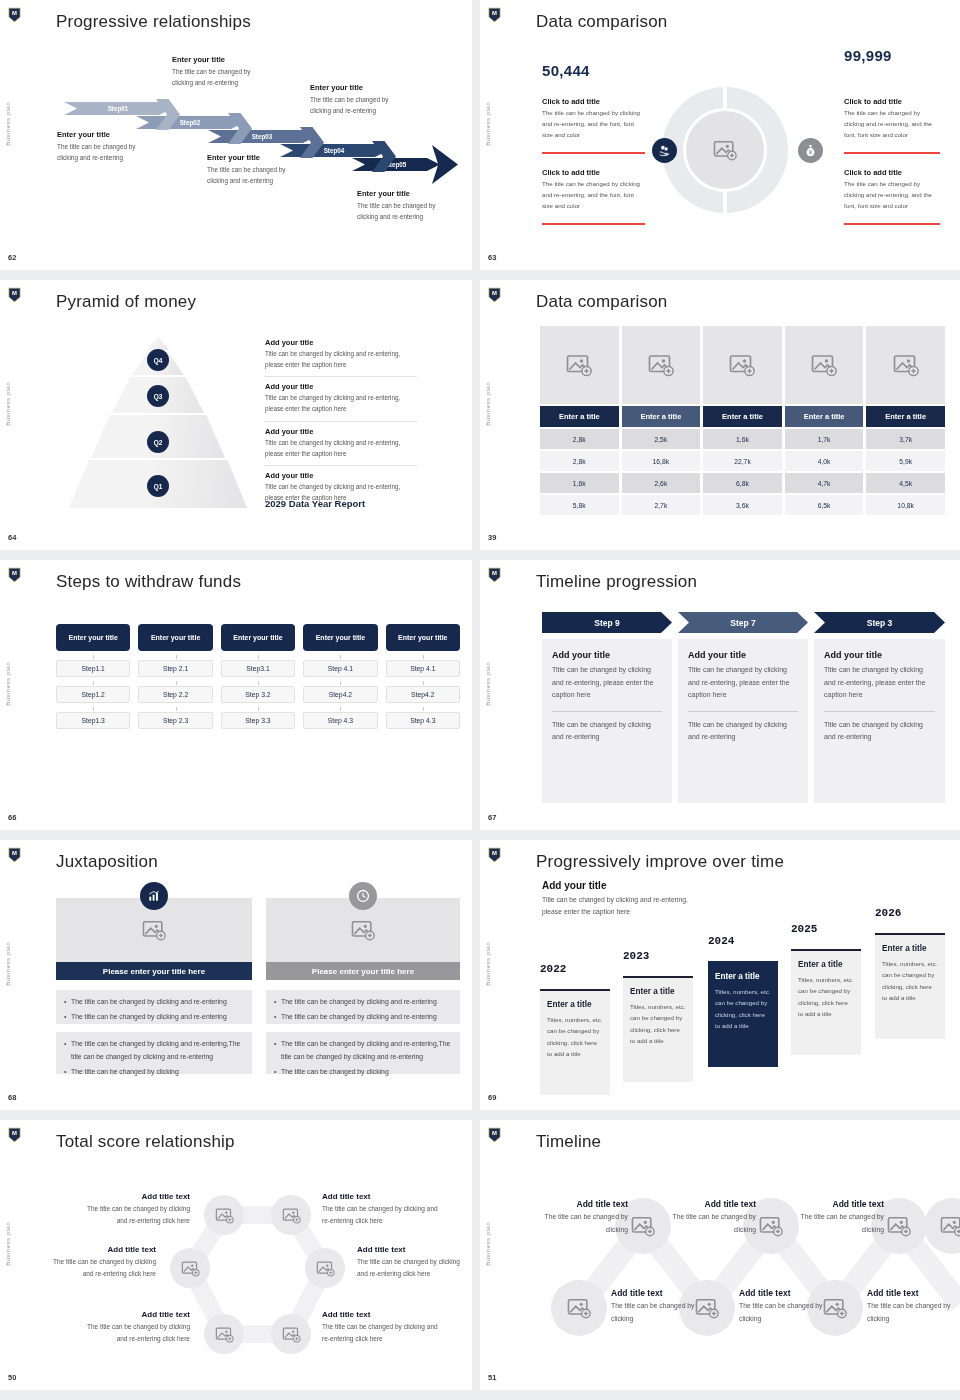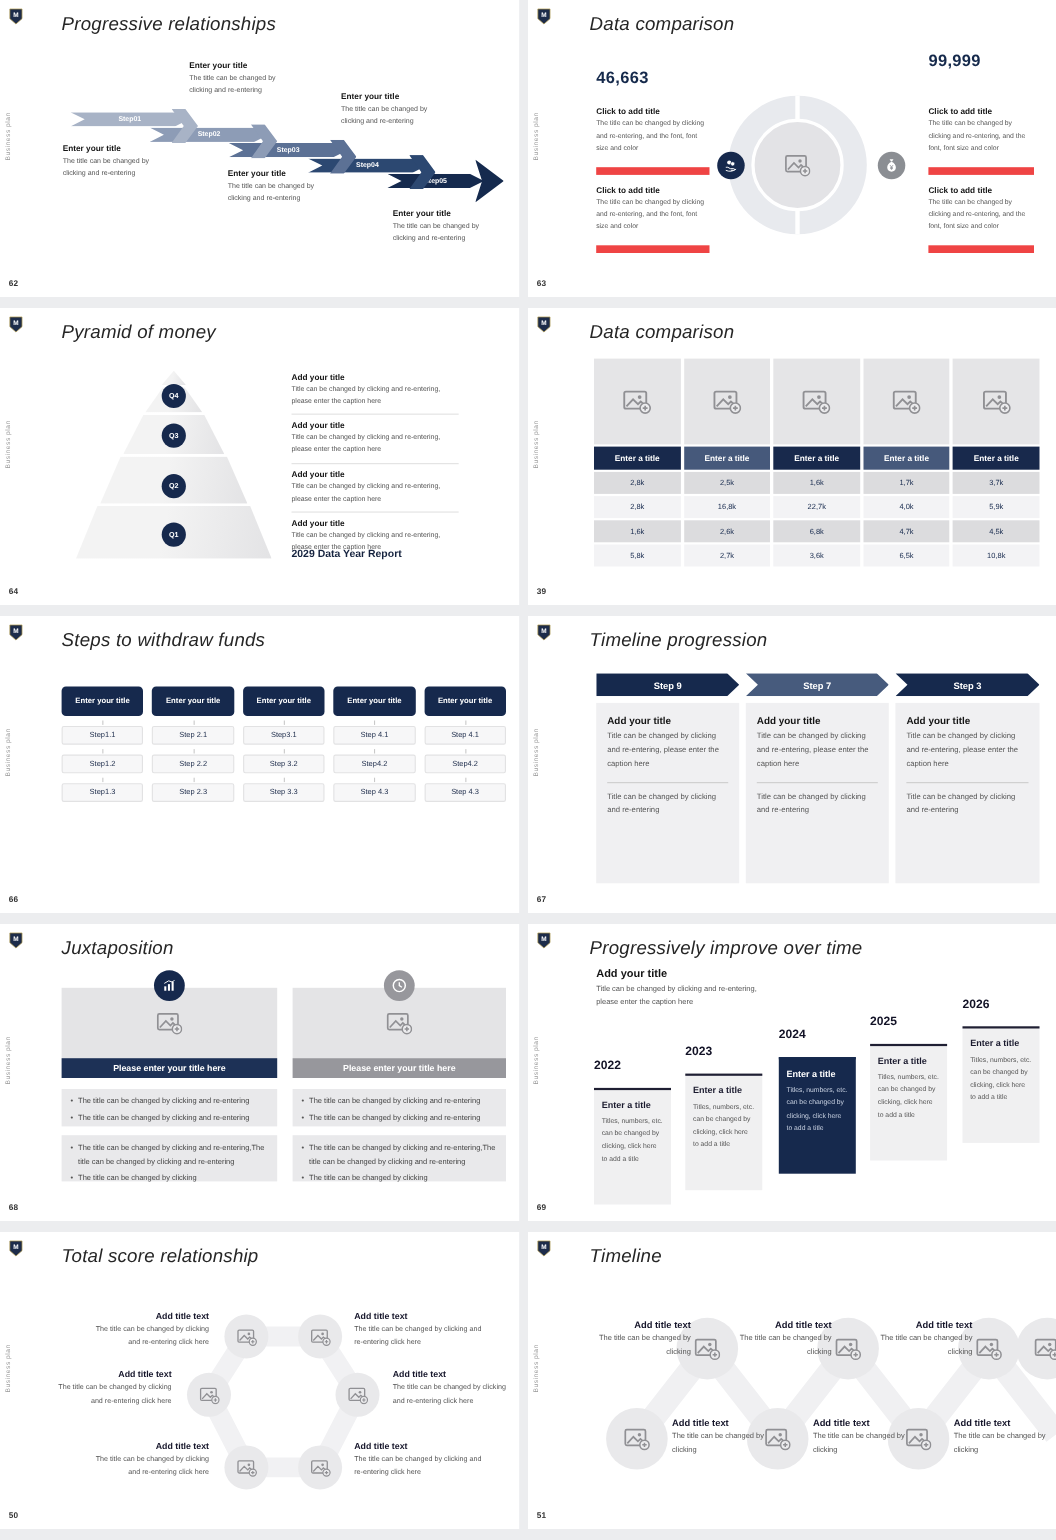--- a/index.html
+++ b/index.html
@@ -5,34 +5,34 @@
   html,body{margin:0;padding:0;width:960px;height:1400px;background:#ecedef;
     font-family:"Liberation Sans",sans-serif;-webkit-font-smoothing:antialiased;}
   .grid{display:grid;grid-template-columns:472px 480px;grid-template-rows:repeat(5,270px);
     gap:10px 8px;width:960px;}
   .slide{position:relative;background:#fff;overflow:hidden;}
   .a{position:absolute;}
   .logo{position:absolute;left:8px;top:7px;width:13px;height:16px;}
   .side{position:absolute;left:5px;top:102px;writing-mode:vertical-lr;transform:rotate(180deg);
     font-size:6px;color:#999;letter-spacing:.5px;}
   .num{position:absolute;left:8px;bottom:8px;font-size:7.5px;font-weight:bold;color:#333;}
-  .s-title{position:absolute;left:56px;top:12px;margin:0;font-size:17px;font-weight:400;color:#262626;letter-spacing:.2px;font-style:italic;}
+  .s-title{position:absolute;left:56px;top:12px;margin:0;font-size:17px;font-weight:400;color:#262626;letter-spacing:.2px;}
   .ph{display:block;}
   
   .tb h5,.tb h6{margin:0;font-size:7.5px;color:#141414;}
   .tb p{margin:2px 0 0;font-size:6.4px;color:#555;line-height:1.75;}
   
   .chev{height:13px;display:flex;align-items:center;justify-content:center;color:#fff;
     font-size:6.3px;font-weight:bold;
     clip-path:polygon(0 0,calc(100% - 13px) 0,100% 50%,calc(100% - 13px) 100%,0 100%,13px 50%);}
   .fold{clip-path:polygon(0 0,52% 0,100% 50%,52% 100%,0 100%,46% 50%);}
   .ahead{clip-path:polygon(0 0,100% 50%,0 100%,24% 50%);}
   
   .bignum{font-size:15px;font-weight:bold;color:#15294b;letter-spacing:.3px;}
-  .cmp{border-bottom:7px solid #ef4444;}
+  .cmp{border-bottom:2px solid #ef4444;}
   .cmp h5{margin:0;font-size:7.5px;color:#141414;}
   .cmp p{margin:2px 0 0;font-size:6.2px;color:#555;line-height:1.75;}
   .donut-outer{width:126px;height:126px;border-radius:50%;background:#e8eaee;}
   .donut-line{width:4px;height:126px;background:#fff;}
   .donut-inner{width:78px;height:78px;border-radius:50%;background:#e3e3e6;border:3px solid #fff;
     display:flex;align-items:center;justify-content:center;}
   .badge{width:25px;height:25px;border-radius:50%;display:flex;align-items:center;justify-content:center;}
   
   .pyr{background:linear-gradient(100deg,#f3f3f3 45%,#e3e3e5);}
   .qc{width:22px;height:22px;border-radius:50%;background:#16294d;color:#fff;font-size:6.5px;
@@ -70,21 +70,21 @@
   .jx-ic{width:28px;height:28px;border-radius:50%;display:flex;align-items:center;justify-content:center;}
   .jx-img{background:#e4e4e6;display:flex;align-items:center;justify-content:center;}
   .jx-ban{height:18px;color:#fff;font-size:8px;font-weight:bold;display:flex;align-items:center;justify-content:center;}
   .jx-box{background:#e9e9eb;padding:4px 8px;box-sizing:border-box;}
   .bl{font-size:6.8px;color:#444;line-height:1.9;margin:2px 0;padding-left:7px;position:relative;}
   .bl::before{content:"•";position:absolute;left:0;top:0;color:#555;}
   
   .lead h5{margin:0;font-size:10px;color:#141414;}
   .lead p{margin:3px 0 0;font-size:6.8px;color:#555;line-height:1.8;}
   .ycard{position:absolute;width:70px;}
-  .yr{font-size:11px;font-weight:bold;color:#121226;margin-bottom:14px;}
+  .yr{font-size:11px;font-weight:bold;color:#121226;margin-bottom:14px;font-family:Liberation Mono, monospace;}
   .ybox{border-top:2px solid #1f1f33;height:86px;background:#f0f0f1;padding:9px 7px;box-sizing:content-box;}
   .ybox h6{margin:0;font-size:8.2px;color:#1a1a2e;}
   .ybox p{margin:5px 0 0;font-size:6.2px;color:#555;line-height:1.85;}
   .ybox.dark{background:#16294d;border-top-color:#16294d;}
   .ybox.dark h6{color:#fff;} .ybox.dark p{color:#c9d2e2;}
   
   .pcirc{width:40px;height:40px;border-radius:50%;background:#e9e9eb;display:flex;align-items:center;justify-content:center;}
   .tb70 h5{margin:0;font-size:8px;color:#15152a;}
   .tb70 p{margin:2px 0 0;font-size:6.5px;color:#555;line-height:1.8;}
   .tr{text-align:right;}
@@ -183,21 +183,21 @@
   </section>
 
   <section class="slide">
     <svg class="logo" viewBox="0 0 20 24">
       <path d="M1.5 1.5h17v13.5L10 22.5 1.5 15z" fill="#1d2c4a" stroke="#b09a4f" stroke-width="1"></path>
       <text x="10" y="12.5" text-anchor="middle" font-size="9" font-weight="bold" fill="#fff">M</text>
     </svg>
     <div class="side">Business plan</div>
     <h2 class="s-title">Data comparison</h2>
 
-    <div class="a bignum" style="left:62px;top:62px">46,663</div>
+    <div class="a bignum" style="left:62px;top:62px">50,444</div>
     <div class="a bignum" style="left:364px;top:47px">99,999</div>
 
     <div class="a cmp" style="left:62px;top:97px;width:103px;height:55px">
       <h5>Click to add title</h5>
       <p>The title can be changed by clicking and re-entering, and the font, font size and color</p>
       </div>
     <div class="a cmp" style="left:62px;top:168px;width:103px;height:55px">
       <h5>Click to add title</h5>
       <p>The title can be changed by clicking and re-entering, and the font, font size and color</p>
       </div>

